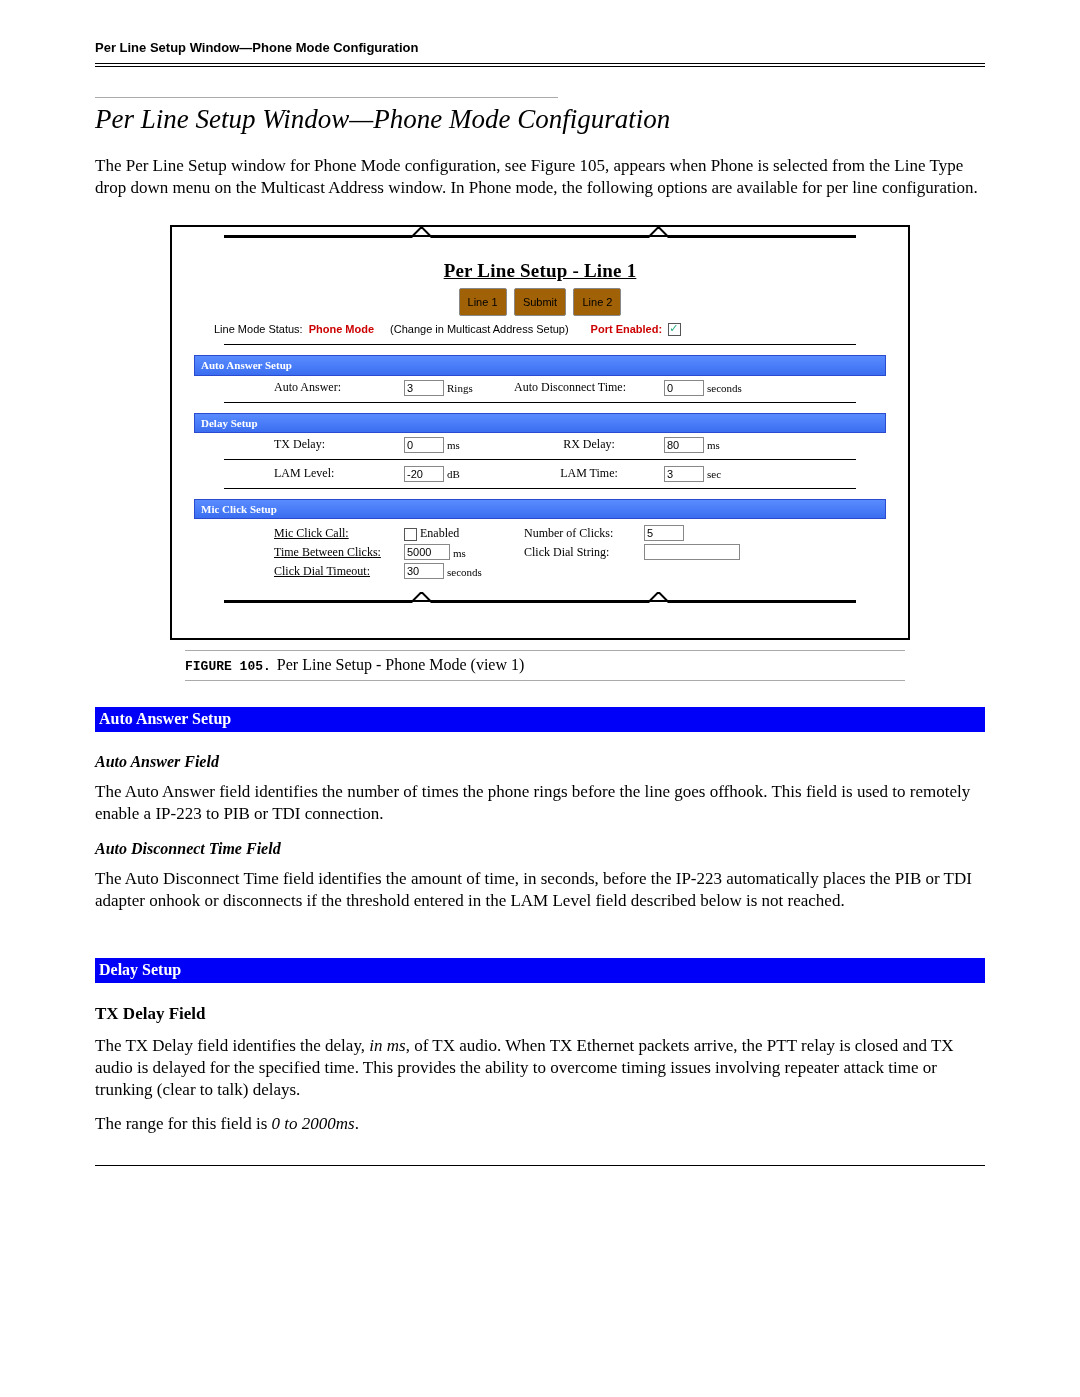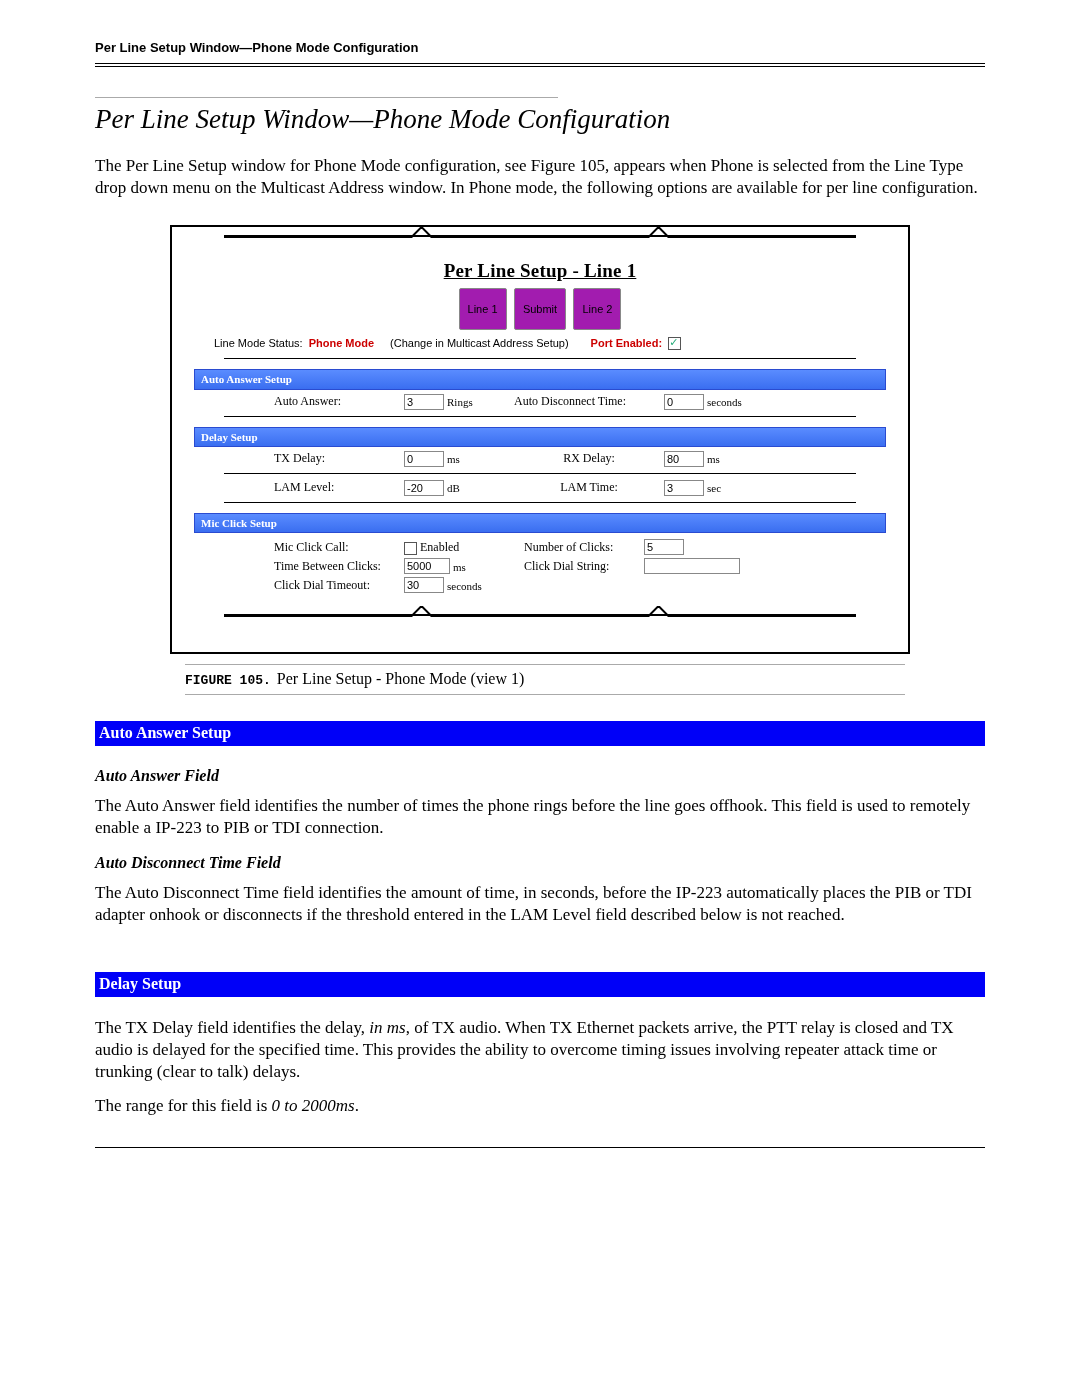--- a/index.html
+++ b/index.html
@@ -49,21 +49,21 @@
   .panel-head {
     text-align:center; margin-bottom:4px;
   }
   .panel-head-title {
     font-family:"Times New Roman", serif;
     font-size:19px; text-decoration:underline; font-weight:bold;
     letter-spacing:0.2px;
   }
   .btn {
     font-family:Arial, sans-serif; font-size:11px;
-    padding:13px 8px; background:#a21caf;
+    padding:6px 8px; background:#a16207;
     border:1px solid #888; border-radius:2px;
     display:inline-block; margin:0 2px;
   }
   .status-row { font-size:11px; margin-top:6px; display:flex; align-items:center; gap:6px; justify-content:flex-start; padding-left:20px; }
   .red { color:#c00; font-weight:bold; }
   .ckbox { display:inline-block; width:11px; height:11px; border:1px solid #555; background:#fff; vertical-align:middle; position:relative; }
   .ckbox.checked::after { content:"✓"; color:#2a7; position:absolute; left:0; top:-3px; font-size:11px; }
   .section-bar {
     background:linear-gradient(#5a8cff,#3a6ef0);
     border:1px solid #2a4bd0;
@@ -83,21 +83,21 @@
   .param-row .inp-grp { flex:0 0 110px; display:flex; align-items:center; gap:3px; }
   input.tiny {
     width:34px; height:14px; font-size:11px; padding:0 2px;
     border:1px solid #888; font-family:Arial, sans-serif;
   }
   input.wide { width:90px; height:14px; font-size:11px; padding:0 2px; border:1px solid #888; }
   .unit { font-size:11px; }
   .sep-line { border:none; border-top:1px solid #000; margin:2px 30px; }
   .mic-block { padding:6px 6px 4px 80px; font-family:"Times New Roman", serif; font-size:12px; }
   .mic-row { display:flex; align-items:center; margin-bottom:3px; }
-  .mic-row .lab { flex:0 0 130px; }
+  .mic-row .lab { flex:0 0 130px;text-decoration:underline; }
   .mic-row .val { flex:0 0 120px; display:flex; align-items:flex-end; gap:3px; }
   .mic-row .lab2 { flex:0 0 120px; }
   .caption-row {
     display:flex; align-items:baseline; gap:6px;
     font-family:"Times New Roman", serif; font-size:16px;
     border-top:1px solid #aaa; border-bottom:1px solid #aaa;
     padding:4px 0; margin:6px 80px 0 90px;
   }
   .caption-row .figlab { font-weight:bold; font-family:Liberation Mono, monospace; font-size:13px; }
   .blue-bar {
@@ -264,20 +264,21 @@
     <span>The </span><span class="b">Auto Answer</span><span> field identifies the number of times the phone rings before the line goes offhook. This field is used to remotely enable a IP-223 to PIB or TDI connection.</span>
   </p>
 
   <div class="sub-head-bi">Auto Disconnect Time Field</div>
   <p>
     <span>The </span><span class="b">Auto Disconnect Time</span><span> field identifies the amount of time, in seconds, before the IP-223 automatically places the PIB or TDI adapter onhook or disconnects if the threshold entered in the LAM Level field described below is not reached.</span>
   </p>
 
   <div class="blue-bar" style="margin-top:46px;">Delay Setup</div>
 
+  <div class="sub-head-b">TX Delay Field</div>
   <p>
     <span>The </span><span class="b">TX Delay</span><span> field identifies the delay, </span><span class="i">in ms</span><span>, of TX audio. When TX Ethernet packets arrive, the PTT relay is closed and TX audio is delayed for the specified time. This provides the ability to overcome timing issues involving repeater attack time or trunking (clear to talk) delays.</span>
   </p>
   <p>
     <span>The range for this field is </span><span class="i">0 to 2000ms</span><span>.</span>
   </p>
 
   <hr class="footer-line">
 
 </div>

